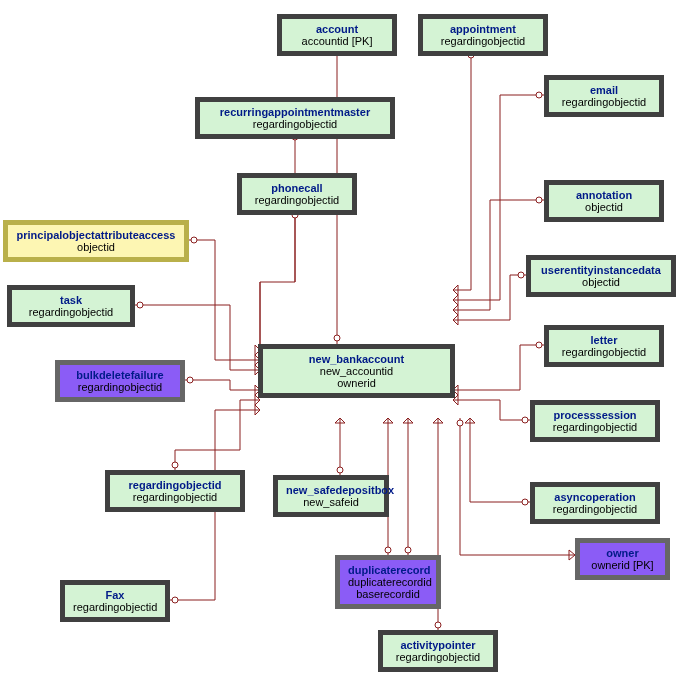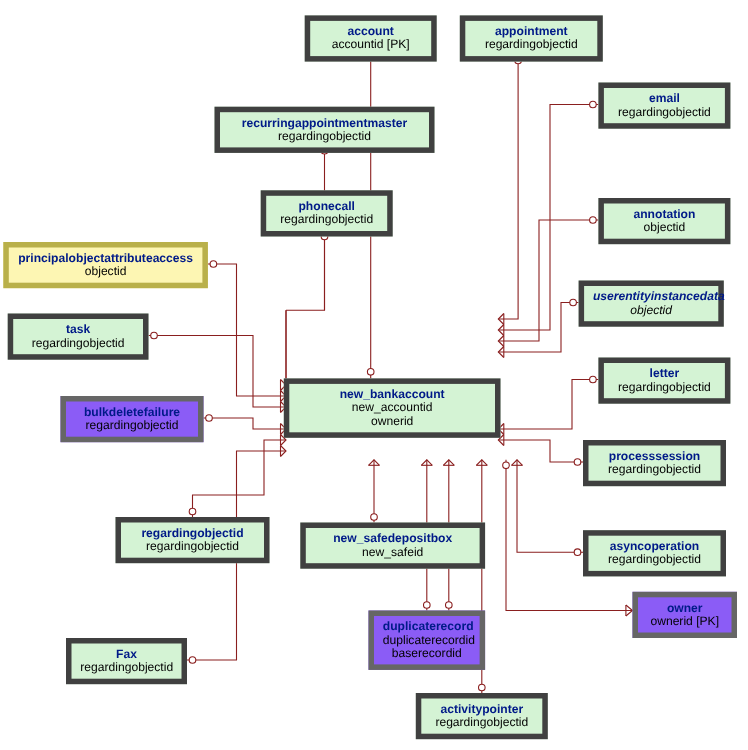--- a/index.html
+++ b/index.html
@@ -189,21 +189,21 @@
 <div class="entity" style="left:544px; top:180px; width:120px;">
   <div class="title">annotation</div>
   <div class="attr">objectid</div>
 </div>
 
 <div class="entity yellow" style="left:3px; top:220px; width:186px;">
   <div class="title">principalobjectattributeaccess</div>
   <div class="attr">objectid</div>
 </div>
 
-<div class="entity" style="left:526px; top:255px; width:132px;font-style:italic;">
+<div class="entity" style="left:526px; top:255px; width:150px;">
   <div class="title">userentityinstancedata</div>
   <div class="attr">objectid</div>
 </div>
 
 <div class="entity" style="left:7px; top:285px; width:128px;">
   <div class="title">task</div>
   <div class="attr">regardingobjectid</div>
 </div>
 
 <div class="entity" style="left:544px; top:325px; width:120px;">
@@ -225,21 +225,21 @@
 <div class="entity" style="left:530px; top:400px; width:130px;">
   <div class="title">processsession</div>
   <div class="attr">regardingobjectid</div>
 </div>
 
 <div class="entity" style="left:105px; top:470px; width:140px;">
   <div class="title">regardingobjectid</div>
   <div class="attr">regardingobjectid</div>
 </div>
 
-<div class="entity" style="left:273px; top:475px; width:168px;">
+<div class="entity" style="left:273px; top:475px; width:116px;">
   <div class="title">new_safedepositbox</div>
   <div class="attr">new_safeid</div>
 </div>
 
 <div class="entity" style="left:530px; top:482px; width:130px;">
   <div class="title">asyncoperation</div>
   <div class="attr">regardingobjectid</div>
 </div>
 
 <div class="entity white" style="left:575px; top:538px; width:95px;">

